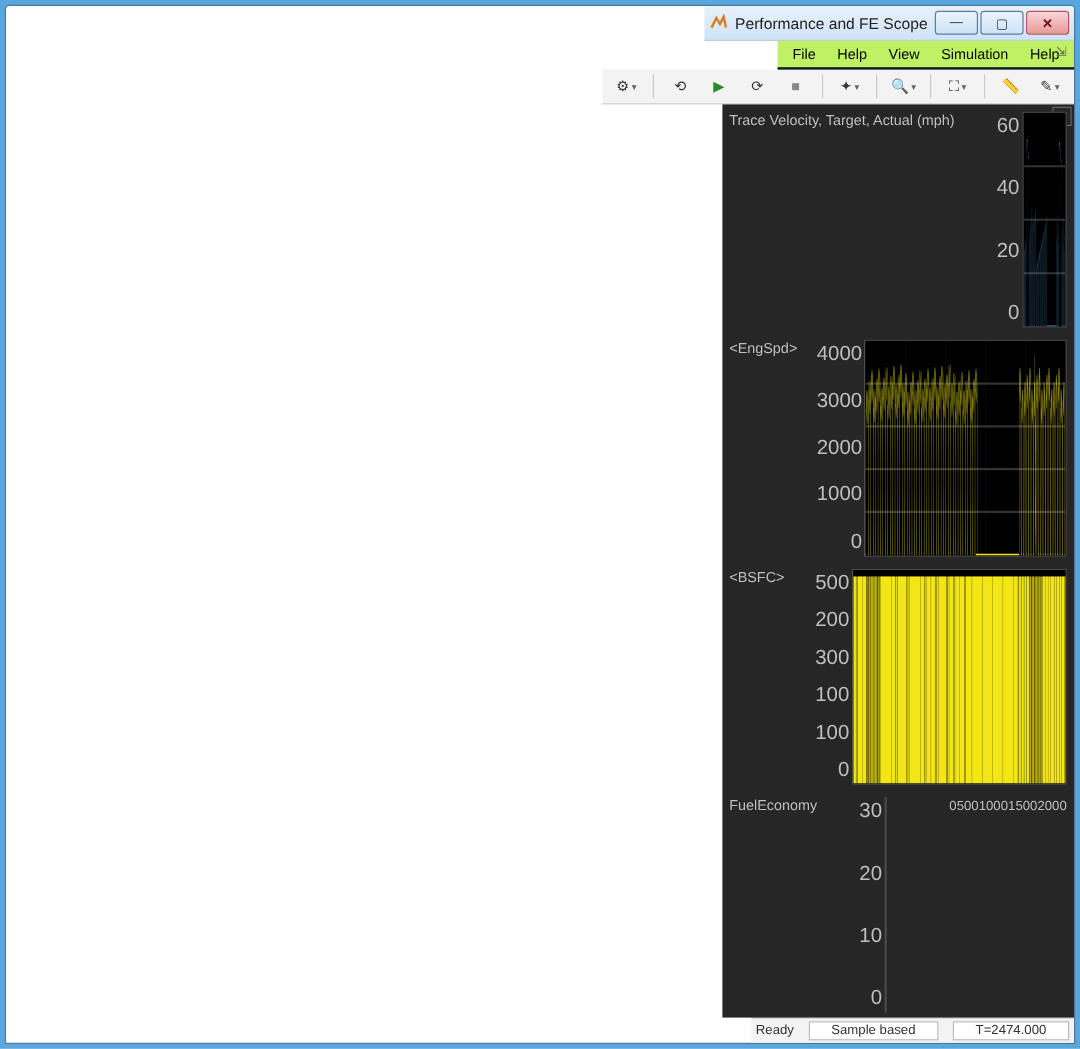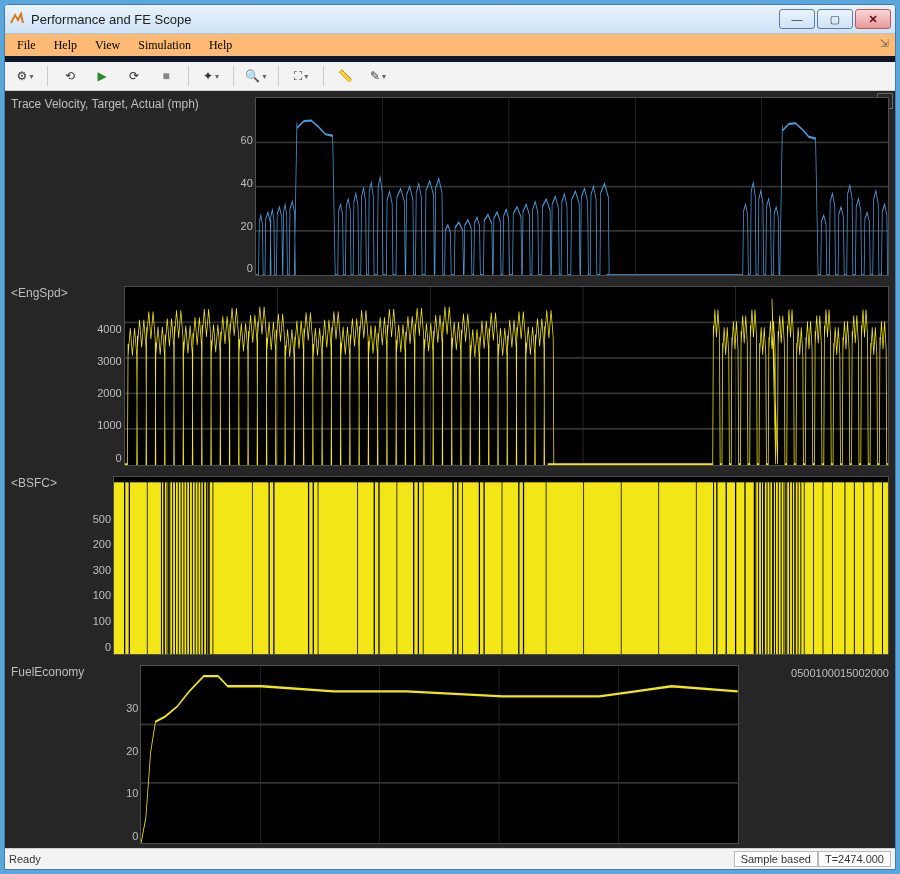--- a/index.html
+++ b/index.html
@@ -1,38 +1,38 @@
 <!DOCTYPE html>
 <html><head>
 <meta charset="utf-8">
 <style>
   html, body { margin: 0; padding: 0; font-family: "Segoe UI", Tahoma, sans-serif; font-size: 12px; }
   body { width: 900px; height: 874px; background: #5aa7dd; }
   .window {
     position: absolute; left: 4px; top: 4px; right: 4px; bottom: 4px;
     background: #fff; border: 1px solid #4a7aa3; border-radius: 4px 4px 0 0;
-    display: flex; flex-direction: column; overflow: hidden;
+    display: flex; flex-direction: column; overflow: hidden; align-items: flex-end;
   }
   .titlebar {
     height: 28px; background: linear-gradient(#e9f2fb, #cfe3f6);
     border-bottom: 1px solid #a8c3dc; display: flex; align-items: center;
     padding: 0 4px; gap: 6px;
   }
   .titlebar .appicon { width:16px; height:16px; display:inline-block; }
   .titlebar .title { flex:1; color:#222; font-size:13px; }
   .winbtns { display:flex; gap:2px; }
   .winbtn {
     width:34px; height:18px; border:1px solid #5a7ea5; border-radius:3px;
     background: linear-gradient(#eaf3fc,#cfe3f6); display:flex; align-items:center; justify-content:center;
     font-size:11px; color:#234; cursor:default;
   }
   .winbtn.close { background: linear-gradient(#f7d6d6,#e79a9a); border-color:#b55; color:#611; font-weight:bold; }
   .menubar {
-    height:22px; background:#fdba74; border-bottom:6px solid #0f172a;
-    display:flex; align-items:center; padding:0 4px; gap:2px; position:relative;font-family:Liberation Serif, serif;
+    height:22px; background:#bef264; border-bottom:2px solid #0f172a;
+    display:flex; align-items:center; padding:0 4px; gap:2px; position:relative;
   }
   .menuitem { padding:2px 8px; cursor:default; }
   .menu-right-icon { position:absolute; right:6px; top:3px; font-size:11px; color:#666; cursor:default; }
   .toolbar {
     height:28px; background:#f3f3f3; border-bottom:1px solid #d0d0d0;
     display:flex; align-items:center; padding:0 6px; gap:4px;
   }
   .tbtn {
     min-width:22px; height:22px; border:1px solid transparent; border-radius:2px;
     display:flex; align-items:center; justify-content:center; padding:0 2px;
@@ -40,31 +40,31 @@
   }
   .tsep { width:1px; height:20px; background:#ccc; margin:0 4px; }
   .drop::after { content:"▾"; font-size:8px; margin-left:2px; color:#666; }
   .scope {
     flex:1; background:#262626; display:flex; flex-direction:column; padding:6px 6px 2px 6px;
   }
   .pane { flex:1; display:flex; flex-direction:row; margin-bottom:10px;gap:20px; }
   .pane:last-child { margin-bottom:2px; }
   .pane-title { color:#bfbfbf; text-align:center; font-size:12px; height:16px; }
   .plotrow { flex:1; display:flex; }
-  .yaxis { width:32px; display:flex; flex-direction:column; justify-content:space-between; align-items:flex-end; padding:2px 2px; color:#bfbfbf; font-size:11px;margin-top:35px; }
+  .yaxis { width:32px; display:flex; flex-direction:column; justify-content:space-between; align-items:flex-end; padding:2px 2px; color:#bfbfbf; font-size:17px; }
   .plot { flex:1; background:#000; border:1px solid #4d4d4d; position:relative; overflow:hidden; }
   .plot svg { position:absolute; inset:0; width:100%; height:100%; }
   .xaxis { display:flex; margin-left:32px; color:#bfbfbf; font-size:11px; margin-top:2px; }
   .xaxis span { flex:1; }
   .statusbar {
     height:20px; background:#f3f3f3; border-top:1px solid #d0d0d0;
     display:flex; align-items:center; padding:0 4px; font-size:11px; color:#333;
   }
   .statusbar .sbspacer { flex:1; }
-  .sbcell { border:1px solid #bbb; padding:1px 6px; margin-left:0; background:#fff; }
+  .sbcell { border:1px solid #bbb; padding:1px 18px; margin-left:12px; background:#fff; }
   .topright-icon { position:absolute; right:2px; top:2px; width:14px; height:14px; background:#262626; border:1px solid #666; color:#aaa; font-size:9px; text-align:center; line-height:12px; cursor:default; }
 </style>
 </head>
 <body>
 
 <div class="window">
 
   <div class="titlebar">
     <span class="appicon">
       <svg viewBox="0 0 16 16">

